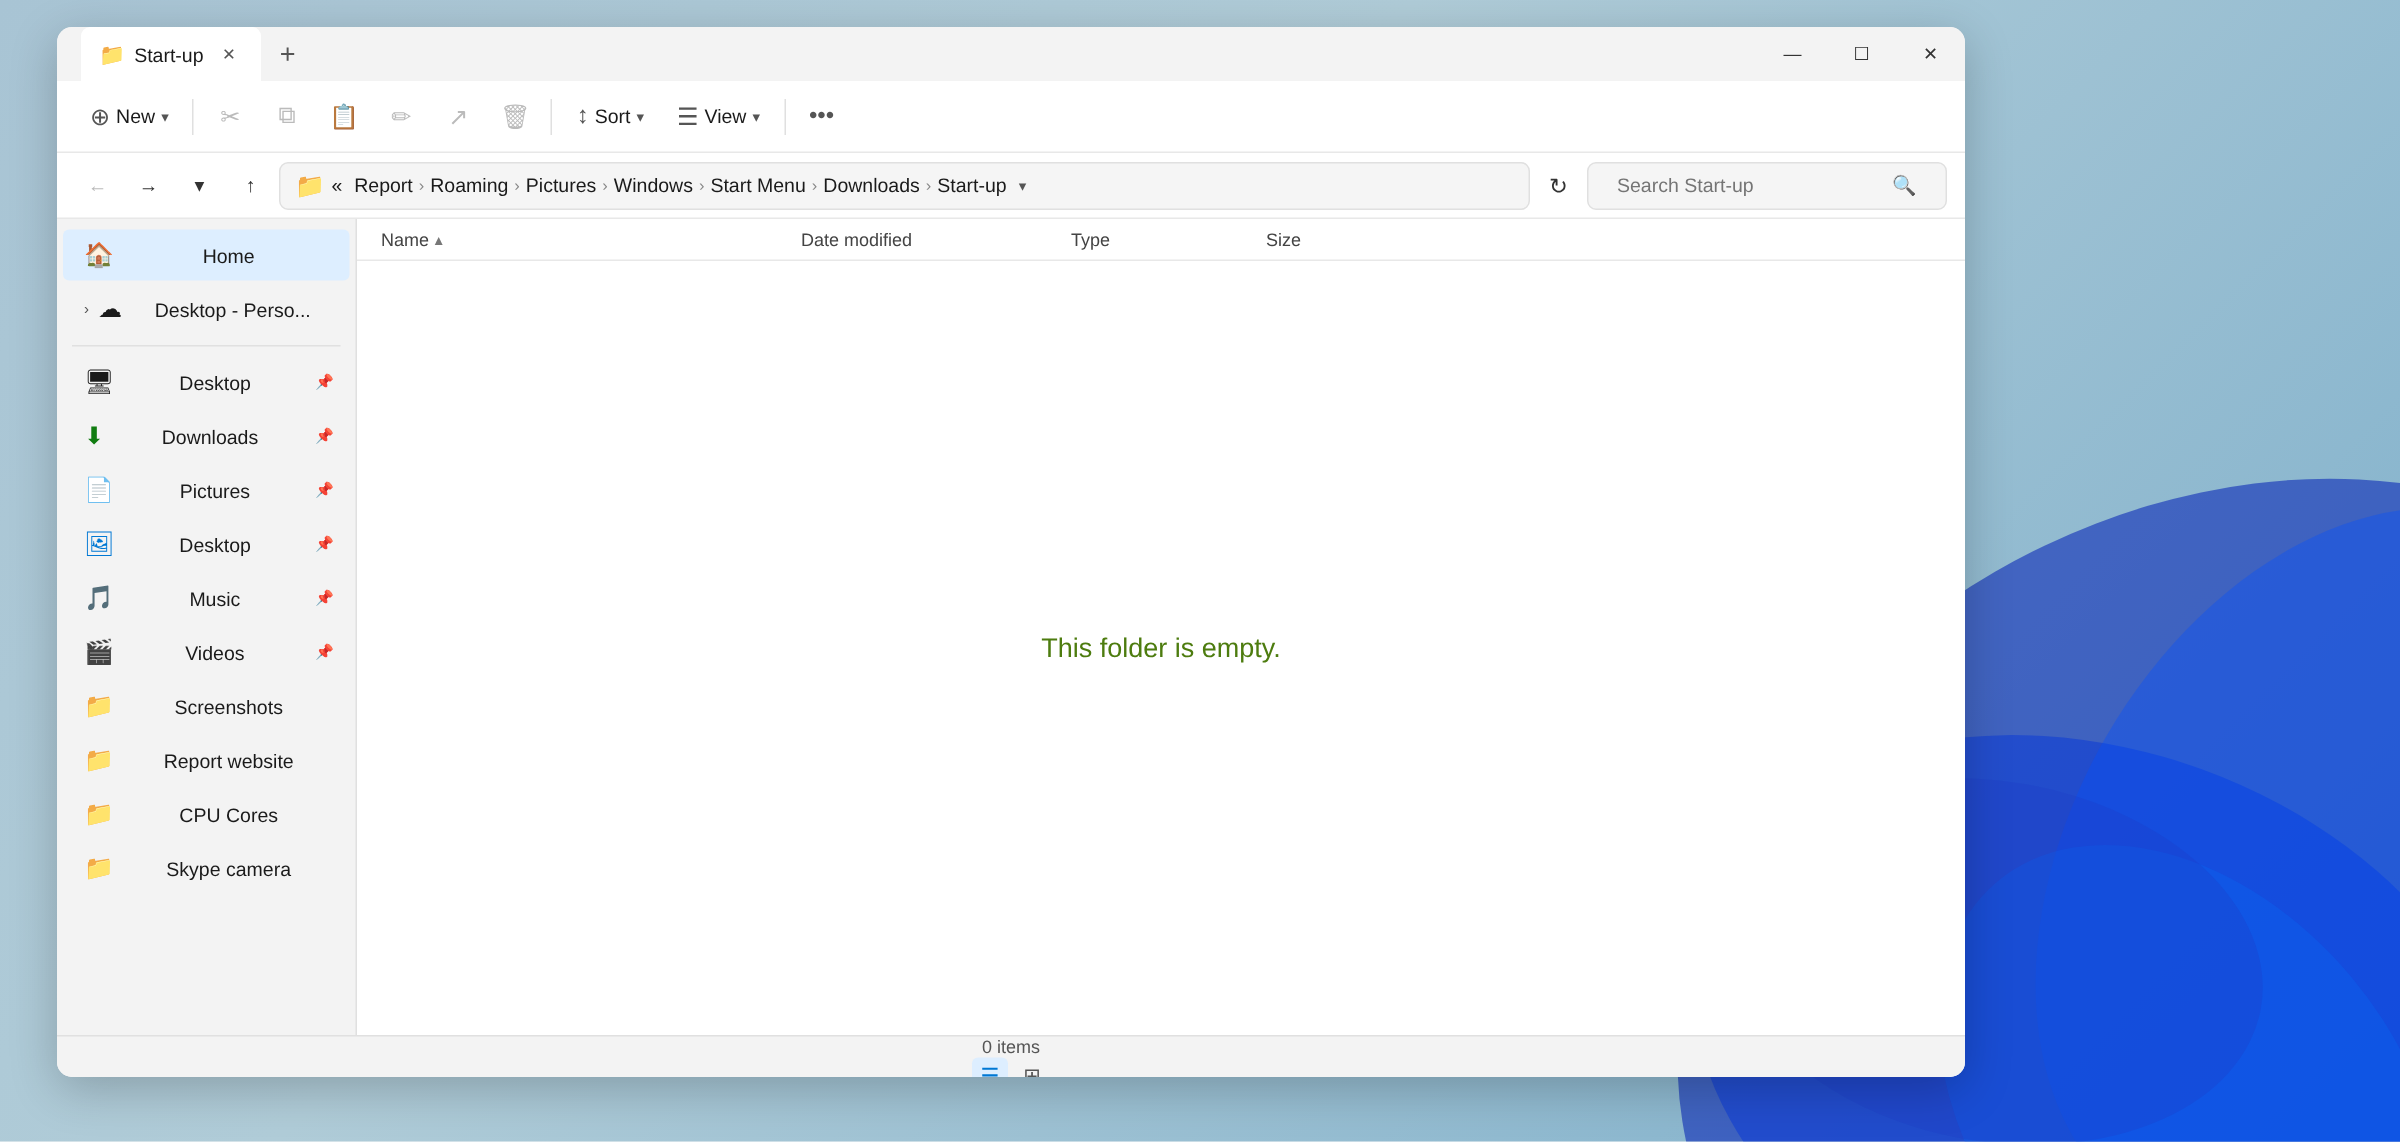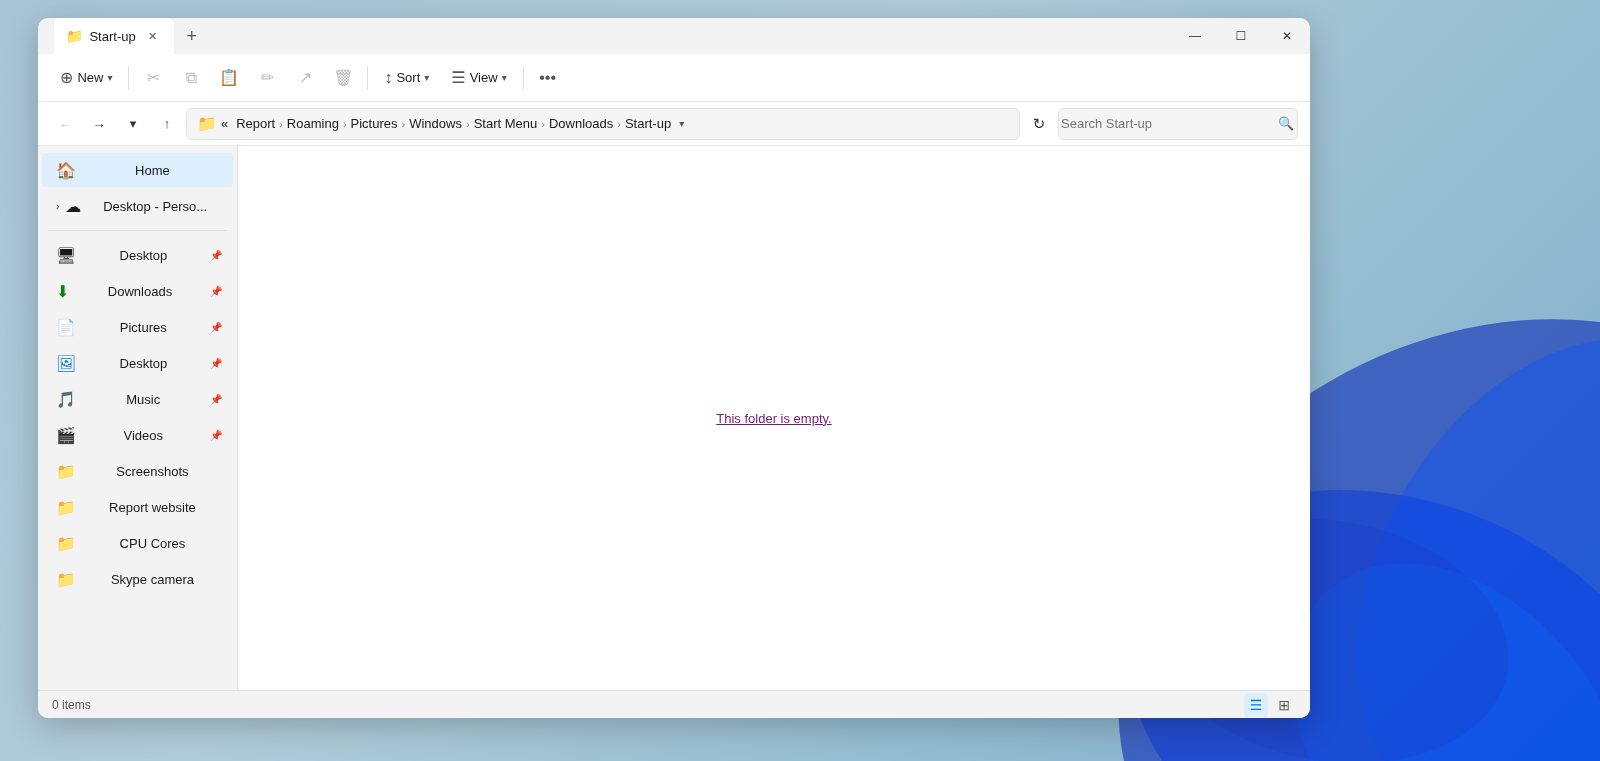--- a/index.html
+++ b/index.html
@@ -198,21 +198,21 @@
       color: #333;
     }
     .search-box {
       width: 240px;
       height: 32px;
       display: flex;
       align-items: center;
       background: #f5f5f5;
       border: 1px solid #e0e0e0;
       border-radius: 6px;
-      padding: 0 2px;
+      padding: 0 19px;
       gap: 6px;
       justify-content: center;
     }
     .search-box input {
       border: none;
       background: transparent;
       outline: none;
       font-size: 13px;
       color: #888;
       flex: 1;
@@ -300,37 +300,37 @@
     .col-size { width: 100px; }
 
     .file-list-content {
       flex: 1;
       display: flex;
       align-items: center;
       justify-content: center;
       overflow: auto;
     }
     .empty-folder-msg {
-      font-size: 13px;
-      color: #701a75;
-      text-decoration: underline;
+      font-size: 18px;
+      color: #4d7c0f;
     }
 
     
     .status-bar {
       height: 28px;
       background: #f3f3f3;
       display: flex;
       align-items: center;
       padding: 0 14px;
       font-size: 12px;
       color: #555;
       border-top: 1px solid #e0e0e0;
       flex-shrink: 0;
       justify-content: space-between;
+      flex-direction: column;
     }
     .status-right {
       display: flex;
       gap: 4px;
     }
     .view-btn {
       width: 24px;
       height: 24px;
       display: flex;
       align-items: center;
@@ -500,20 +500,35 @@
       </div>
 
       <div class="sidebar-item">
         <span class="si-icon" style="color:#e8a000;">📁</span>
         <span class="si-label">Skype camera</span>
       </div>
     </div>
 
     <div class="file-area">
 
+      <div class="column-headers">
+        <div class="col-header col-name">
+          <span>Name</span>
+          <span class="sort-arrow">▲</span>
+        </div>
+        <div class="col-header col-date">
+          <span>Date modified</span>
+        </div>
+        <div class="col-header col-type">
+          <span>Type</span>
+        </div>
+        <div class="col-header col-size">
+          <span>Size</span>
+        </div>
+      </div>
 
       <div class="file-list-content">
         <span class="empty-folder-msg">This folder is empty.</span>
       </div>
     </div>
   </div>
 
   <div class="status-bar">
     <span>0 items</span>
     <div class="status-right">

